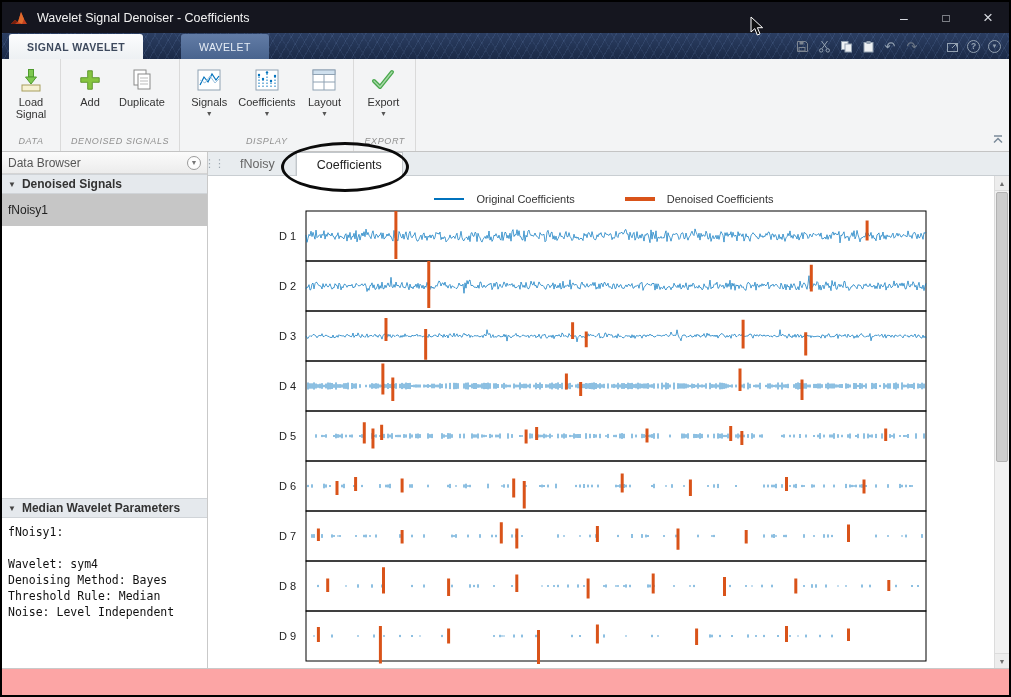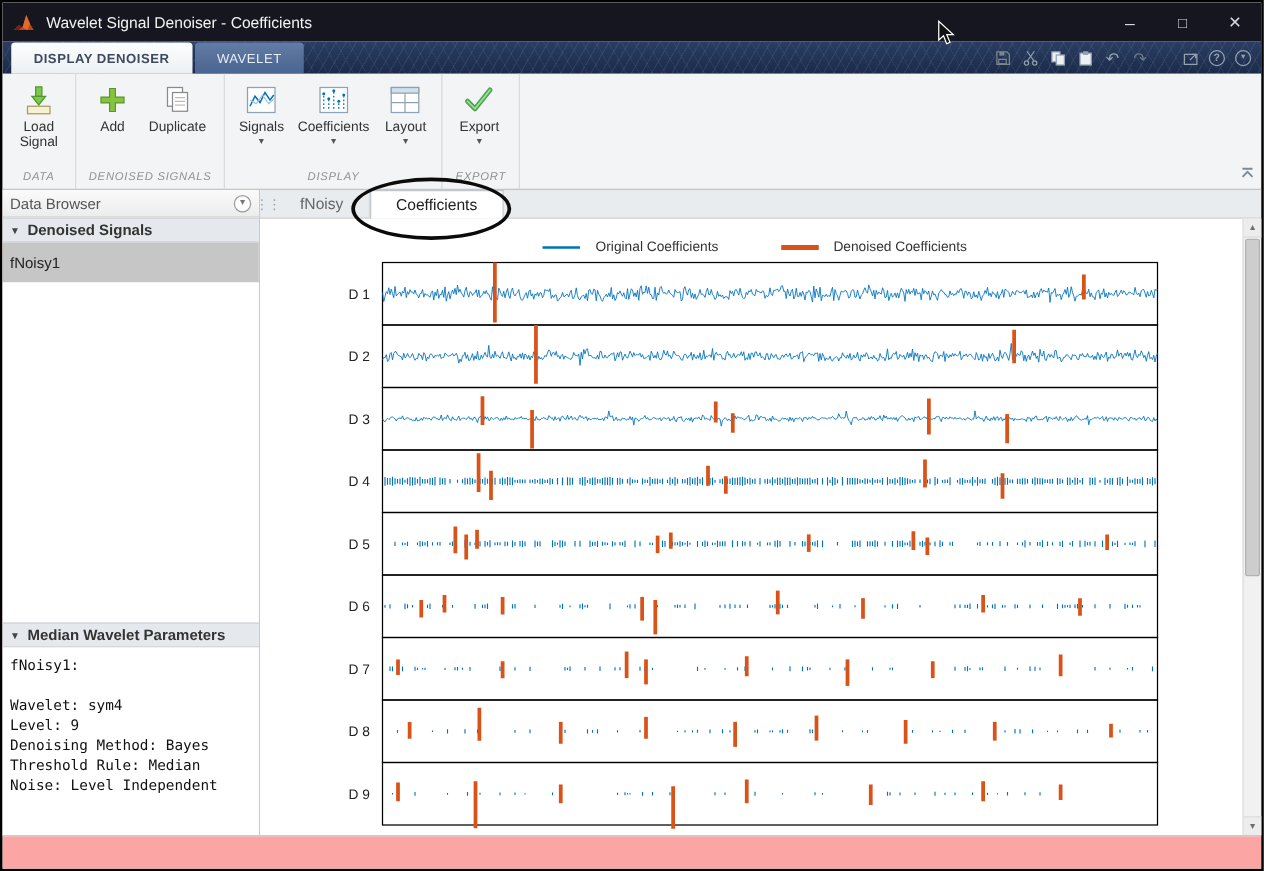--- a/index.html
+++ b/index.html
@@ -32,21 +32,21 @@
       repeating-linear-gradient(120deg, rgba(110,140,190,0.16) 0 1px, transparent 1px 7px),
       repeating-linear-gradient(60deg, rgba(110,140,190,0.10) 0 1px, transparent 1px 9px),
       linear-gradient(#2b3e62, #1b2a47);
   }
   .ts-tab {
     height:25px; display:flex; align-items:center; padding:0 18px;
     font-size:10.5px; letter-spacing:0.4px; border-radius:3px 3px 0 0; margin-right:2px;
   }
   .ts-tab.first { margin-left:7px; }
   .ts-tab.active { background:linear-gradient(#fcfdfe,#edf0f3); color:#3e4a5e; font-weight:bold; }
-  .ts-tab.inactive { background:linear-gradient(#627ca6,#49648e); color:#e6edf6; }
+  .ts-tab.inactive { background:linear-gradient(#627ca6,#49648e); color:#e6edf6;margin-left:36px; }
   .qa-icons {
     position:absolute; right:8px; top:0; height:26px; display:flex; align-items:center; gap:8px;
   }
   .qa-icon { width:14px; height:14px; display:flex; align-items:center; justify-content:center;
     color:#93a1b1; font-size:13px; line-height:1; }
   .qa-sep { width:10px; }
   .qa-circle {
     width:13px; height:13px; border:1.2px solid #93a1b1; border-radius:50%;
     display:flex; align-items:center; justify-content:center; font-size:8.5px; color:#93a1b1; font-weight:bold;
   }
@@ -163,21 +163,21 @@
       </svg>
     </span>
     <span class="title">Wavelet Signal Denoiser - Coefficients</span>
     <span class="tspacer"></span>
     <span class="win-ctrl">–</span>
     <span class="win-ctrl max">□</span>
     <span class="win-ctrl close">×</span>
   </div>
 
   <div class="tabrow">
-    <div class="ts-tab first active">DISPLAY DENOISER</div>
+    <div class="ts-tab first active">SIGNAL WAVELET</div>
     <div class="ts-tab inactive">WAVELET</div>
     <div class="qa-icons">
       <span class="qa-icon">
         <svg width="13" height="13" viewBox="0 0 13 13">
             <path d="M1.5 1.5 h8 l2 2 v8 h-10 z" fill="none" stroke="#7d8591"></path>
             <rect x="3.5" y="1.5" width="4" height="3" fill="#7d8591"></rect>
             <rect x="3" y="7.5" width="6" height="3.5" fill="none" stroke="#7d8591"></rect>
           </svg>
       </span>
       <span class="qa-icon">
@@ -346,21 +346,20 @@
       <div class="sig-item selected">fNoisy1</div>
       <div class="sb-spacer"></div>
       <div class="sec-header">
         <span class="tri">▼</span>
         <span>Median Wavelet Parameters</span>
       </div>
       <div class="params" id="params-lines">
           <div>fNoisy1:</div>
           <div>&nbsp;</div>
           <div>Wavelet: sym4</div>
-          <div>Level: 9</div>
           <div>Denoising Method: Bayes</div>
           <div>Threshold Rule: Median</div>
           <div>Noise: Level Independent</div>
         </div>
     </div>
 
     <div class="main">
       <div class="doctabbar">
         <span class="gripper">⋮⋮</span>
         <div class="doctab">fNoisy</div>

